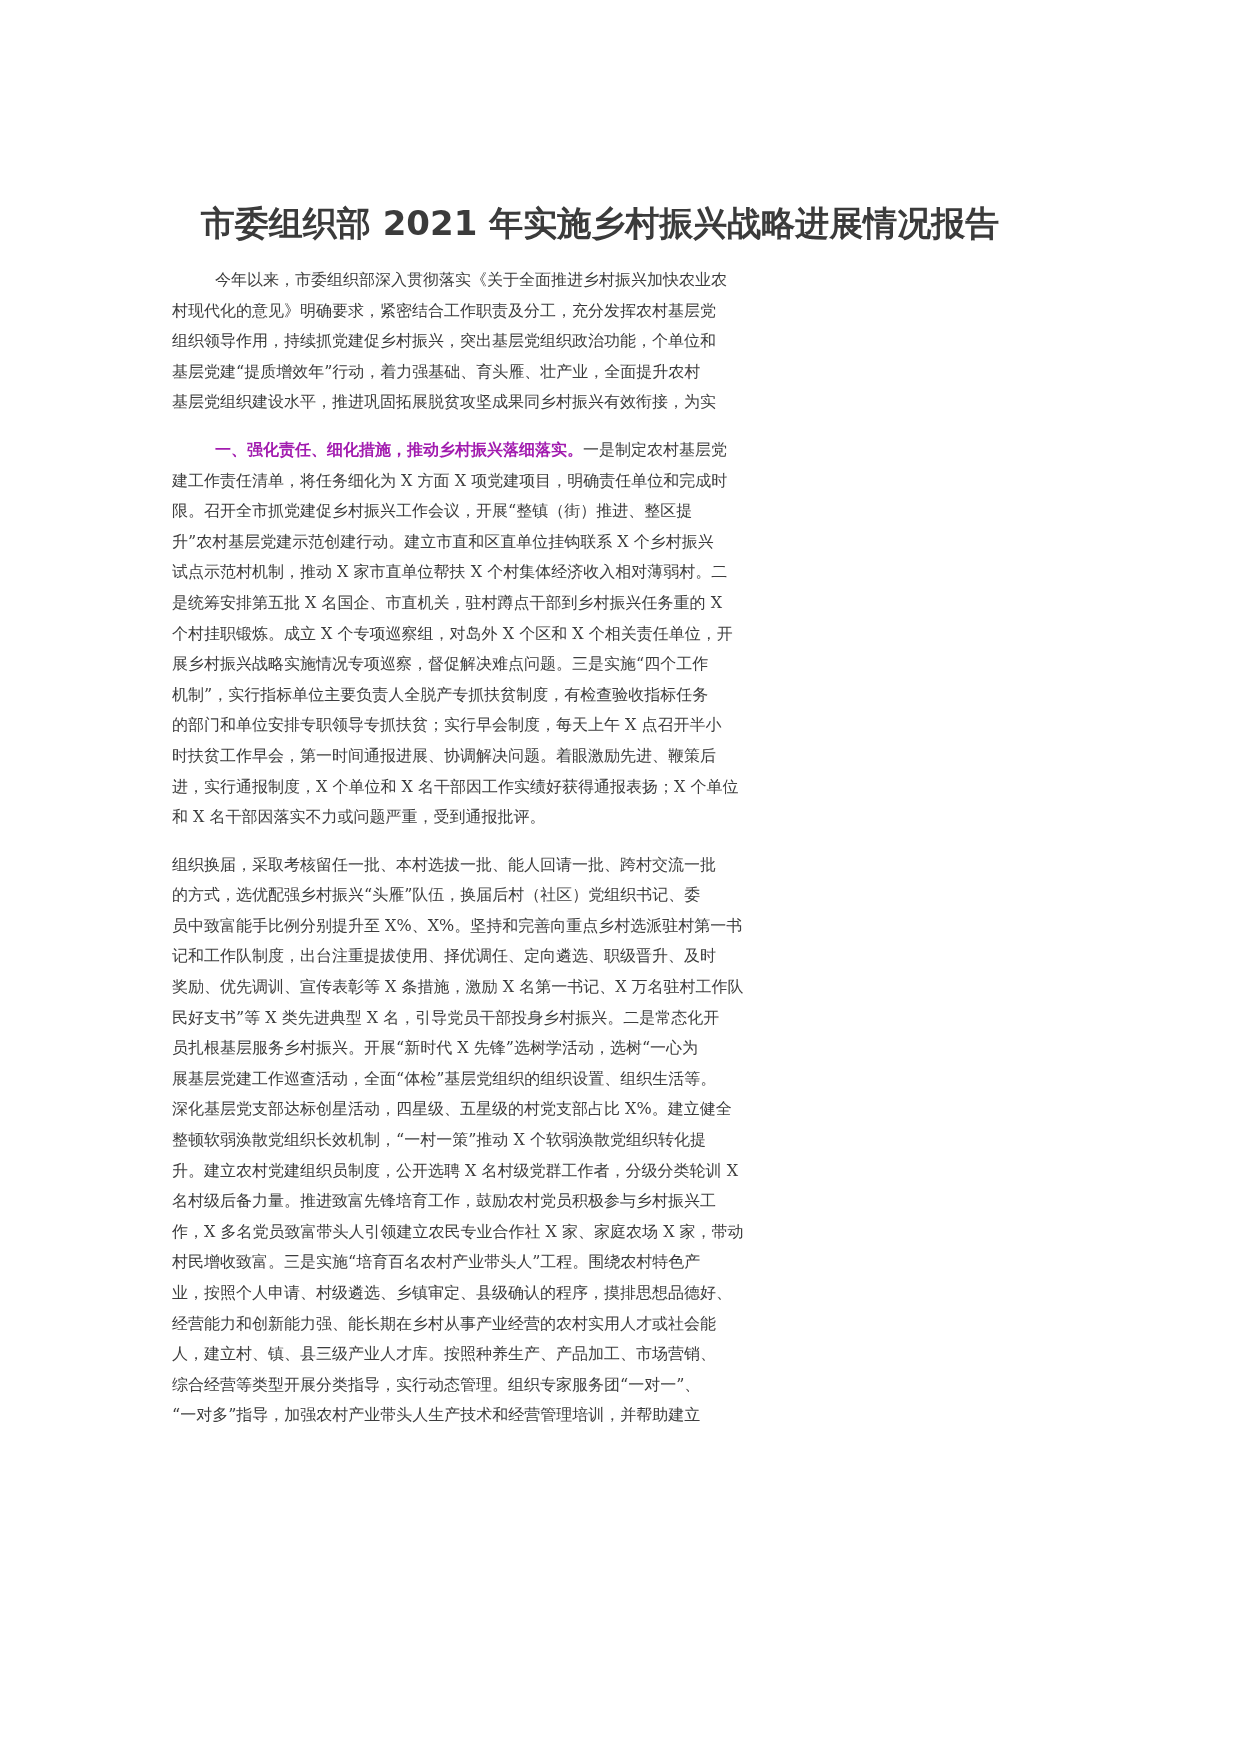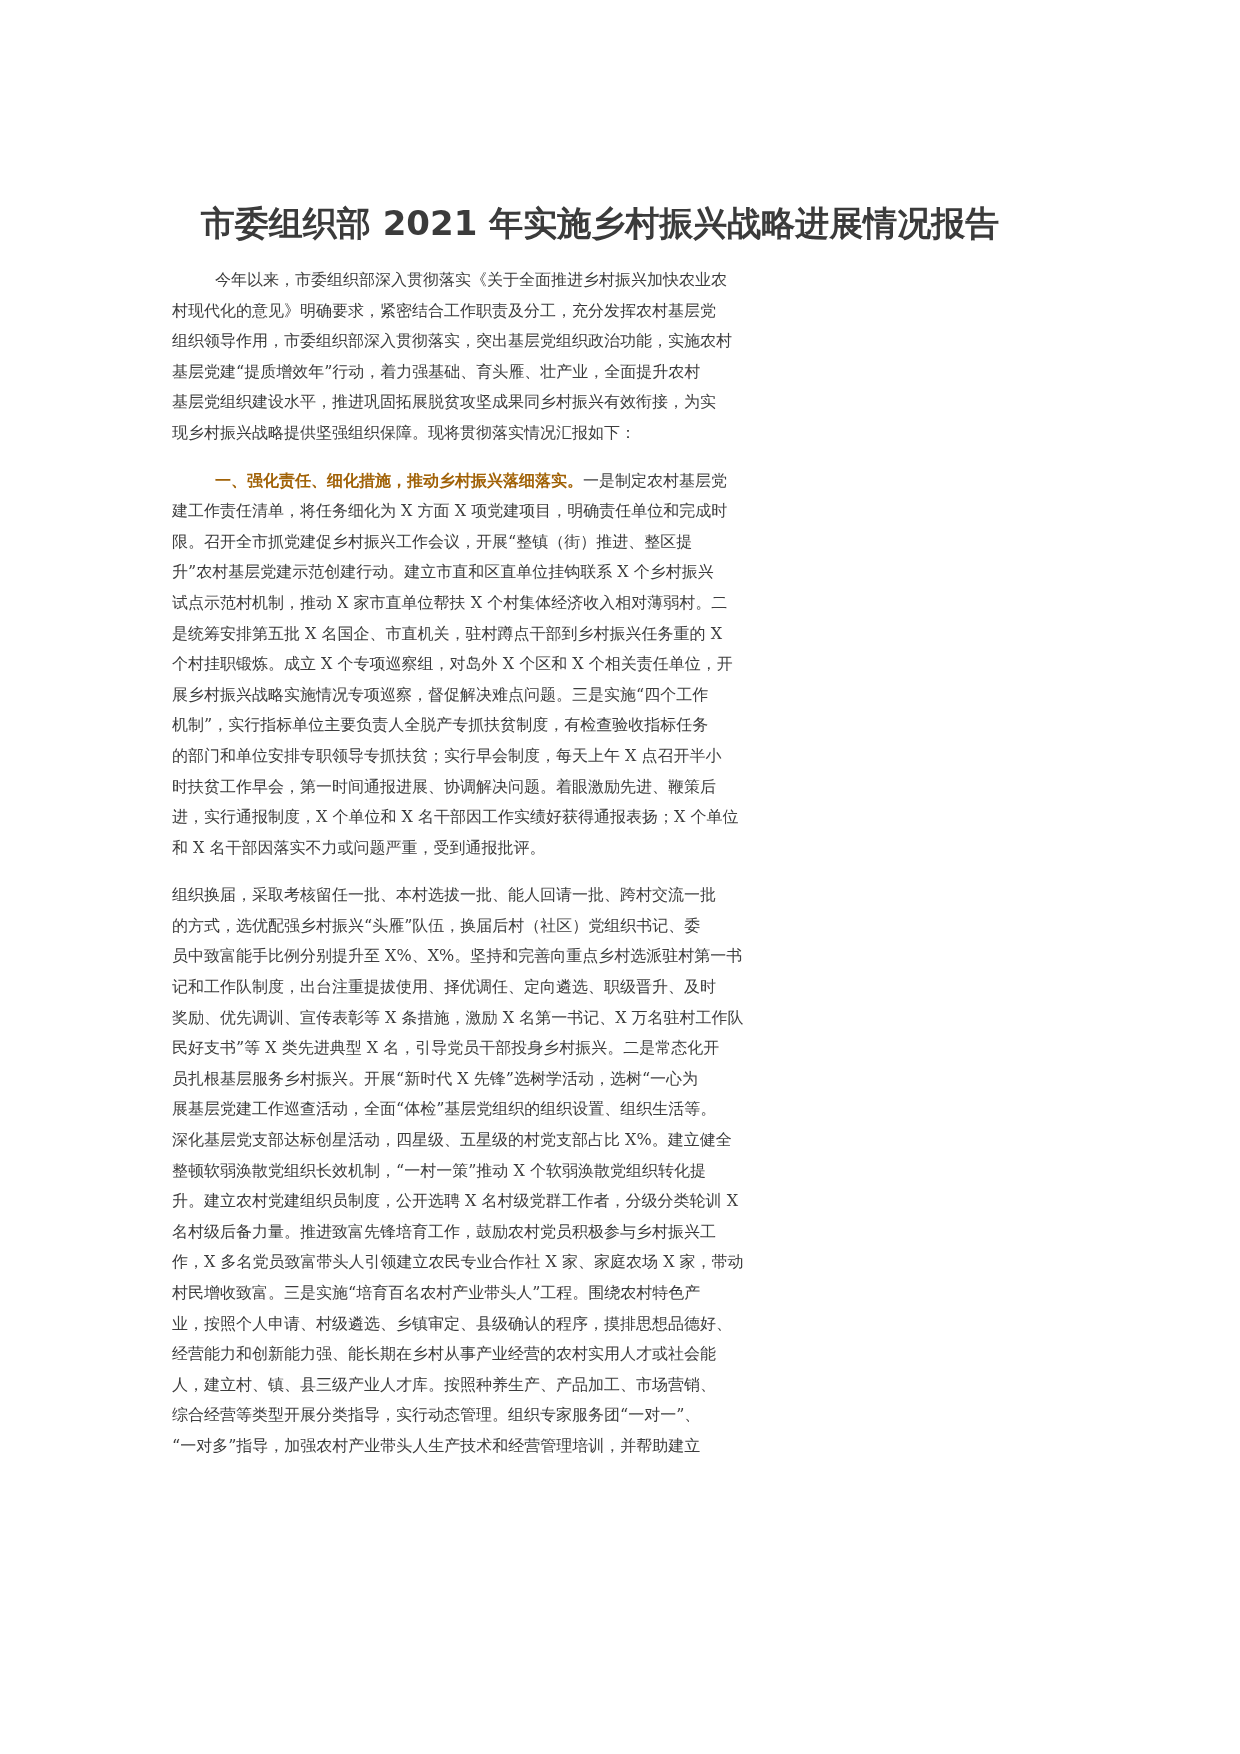--- a/index.html
+++ b/index.html
@@ -52,38 +52,37 @@
   .line {
     display: block;
     white-space: nowrap;
     height: 30.6px;
     overflow: visible;
   }
   .line.indent { padding-left: 43px; }
   .heading {
     font-family: "DejaVu Sans", "Liberation Sans", sans-serif;
     font-weight: bold;
-    color: #a16207;
+    color: #a21caf;
   }
 </style>
 </head>
 <body>
 
 <div class="page">
   <h1 class="title">市委组织部 2021 年实施乡村振兴战略进展情况报告</h1>
 
   <div class="body">
 
     <div class="para">
       <span class="line indent">今年以来，市委组织部深入贯彻落实《关于全面推进乡村振兴加快农业农</span>
       <span class="line">村现代化的意见》明确要求，紧密结合工作职责及分工，充分发挥农村基层党</span>
-      <span class="line">组织领导作用，市委组织部深入贯彻落实，突出基层党组织政治功能，实施农村</span>
+      <span class="line">组织领导作用，持续抓党建促乡村振兴，突出基层党组织政治功能，个单位和</span>
       <span class="line">基层党建“提质增效年”行动，着力强基础、育头雁、壮产业，全面提升农村</span>
       <span class="line">基层党组织建设水平，推进巩固拓展脱贫攻坚成果同乡村振兴有效衔接，为实</span>
-      <span class="line">现乡村振兴战略提供坚强组织保障。现将贯彻落实情况汇报如下：</span>
     </div>
 
     <div class="para">
       <span class="line indent"><span class="heading">一、强化责任、细化措施，推动乡村振兴落细落实。</span><span>一是制定农村基层党</span></span>
       <span class="line">建工作责任清单，将任务细化为 X 方面 X 项党建项目，明确责任单位和完成时</span>
       <span class="line">限。召开全市抓党建促乡村振兴工作会议，开展“整镇（街）推进、整区提</span>
       <span class="line">升”农村基层党建示范创建行动。建立市直和区直单位挂钩联系 X 个乡村振兴</span>
       <span class="line">试点示范村机制，推动 X 家市直单位帮扶 X 个村集体经济收入相对薄弱村。二</span>
       <span class="line">是统筹安排第五批 X 名国企、市直机关，驻村蹲点干部到乡村振兴任务重的 X</span>
       <span class="line">个村挂职锻炼。成立 X 个专项巡察组，对岛外 X 个区和 X 个相关责任单位，开</span>

